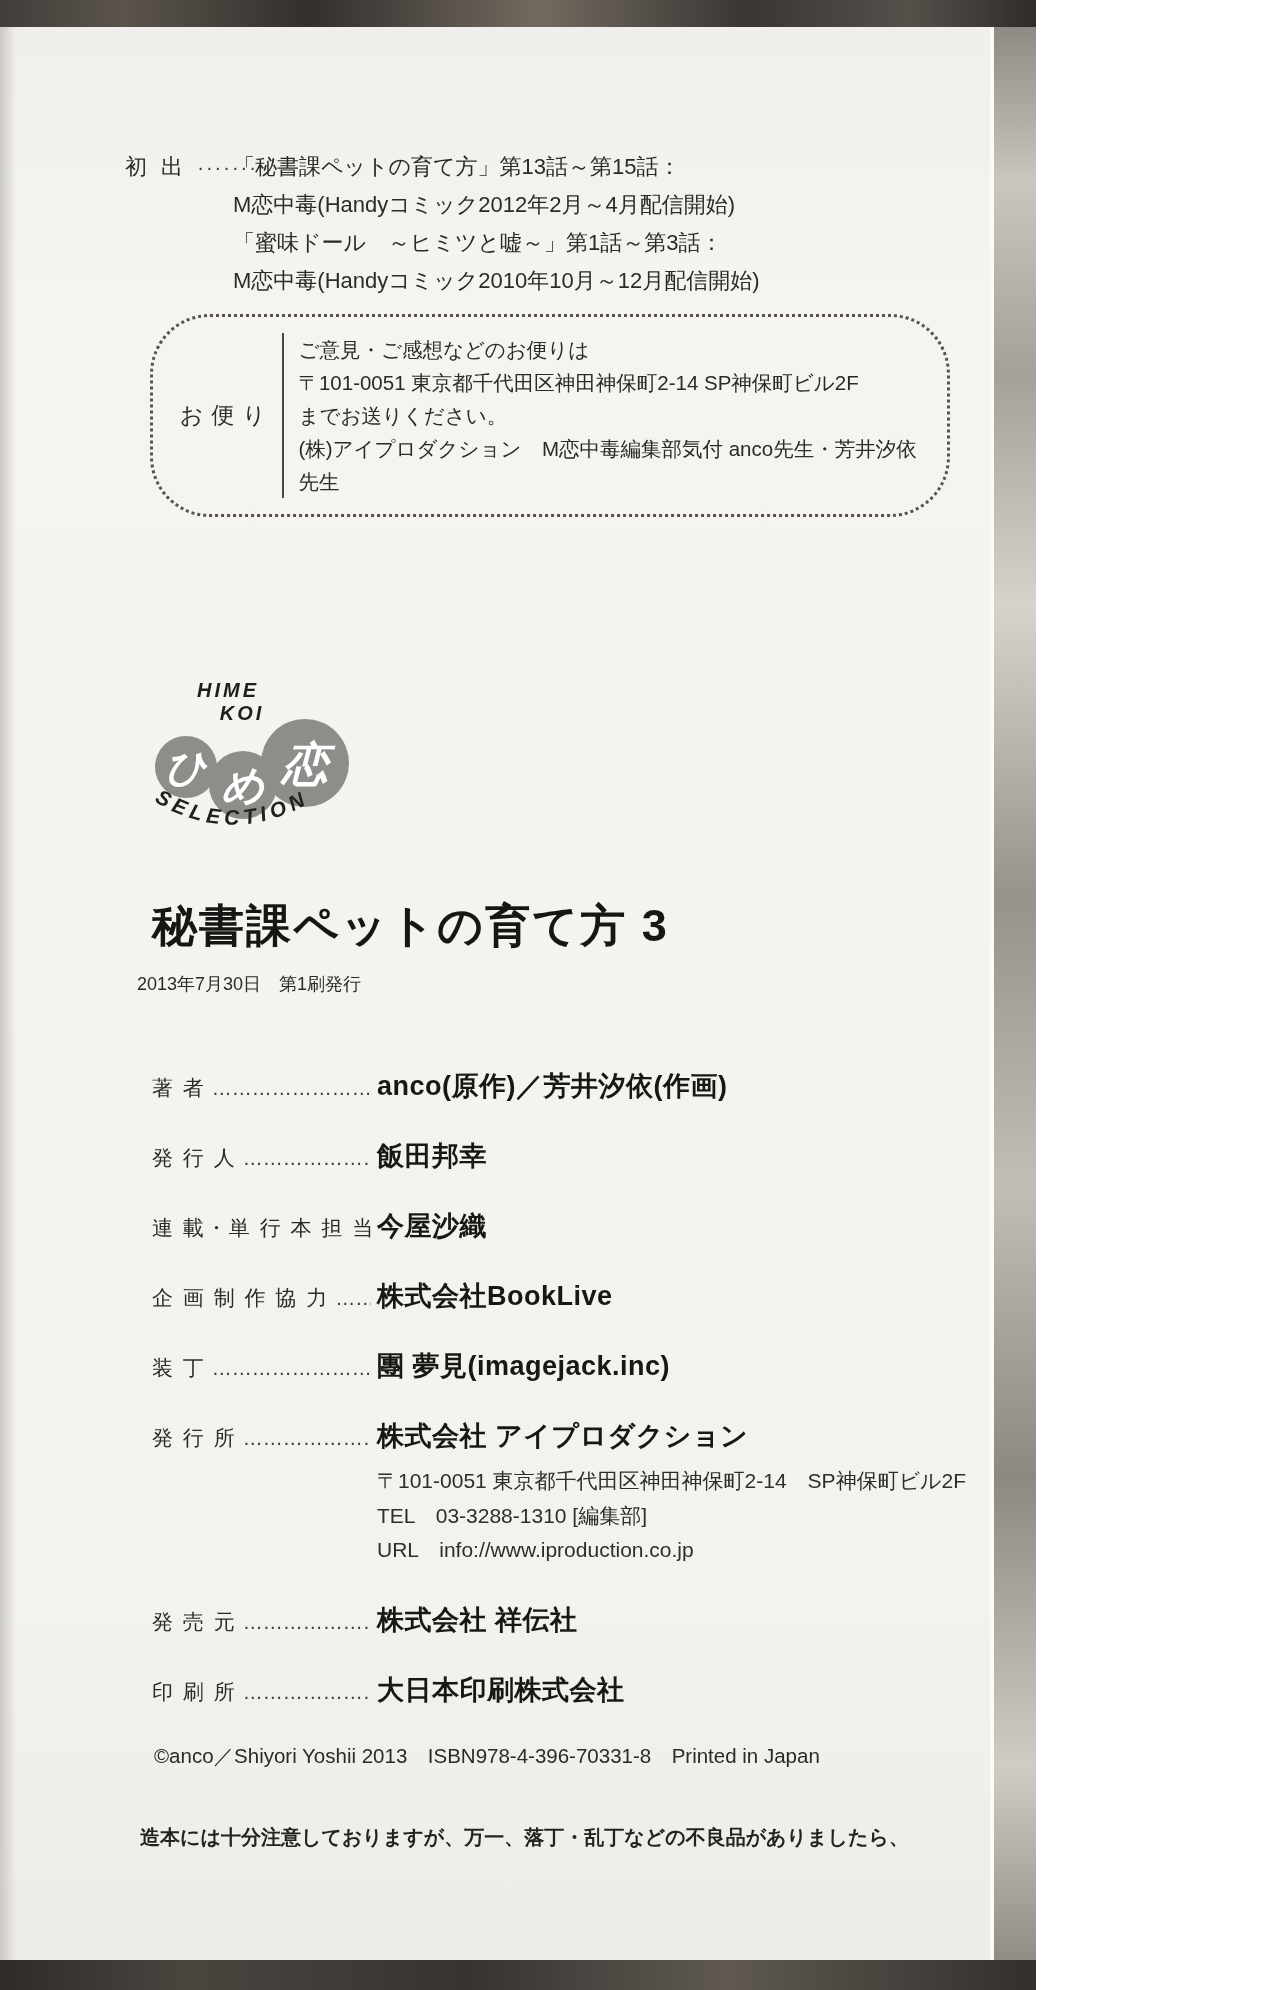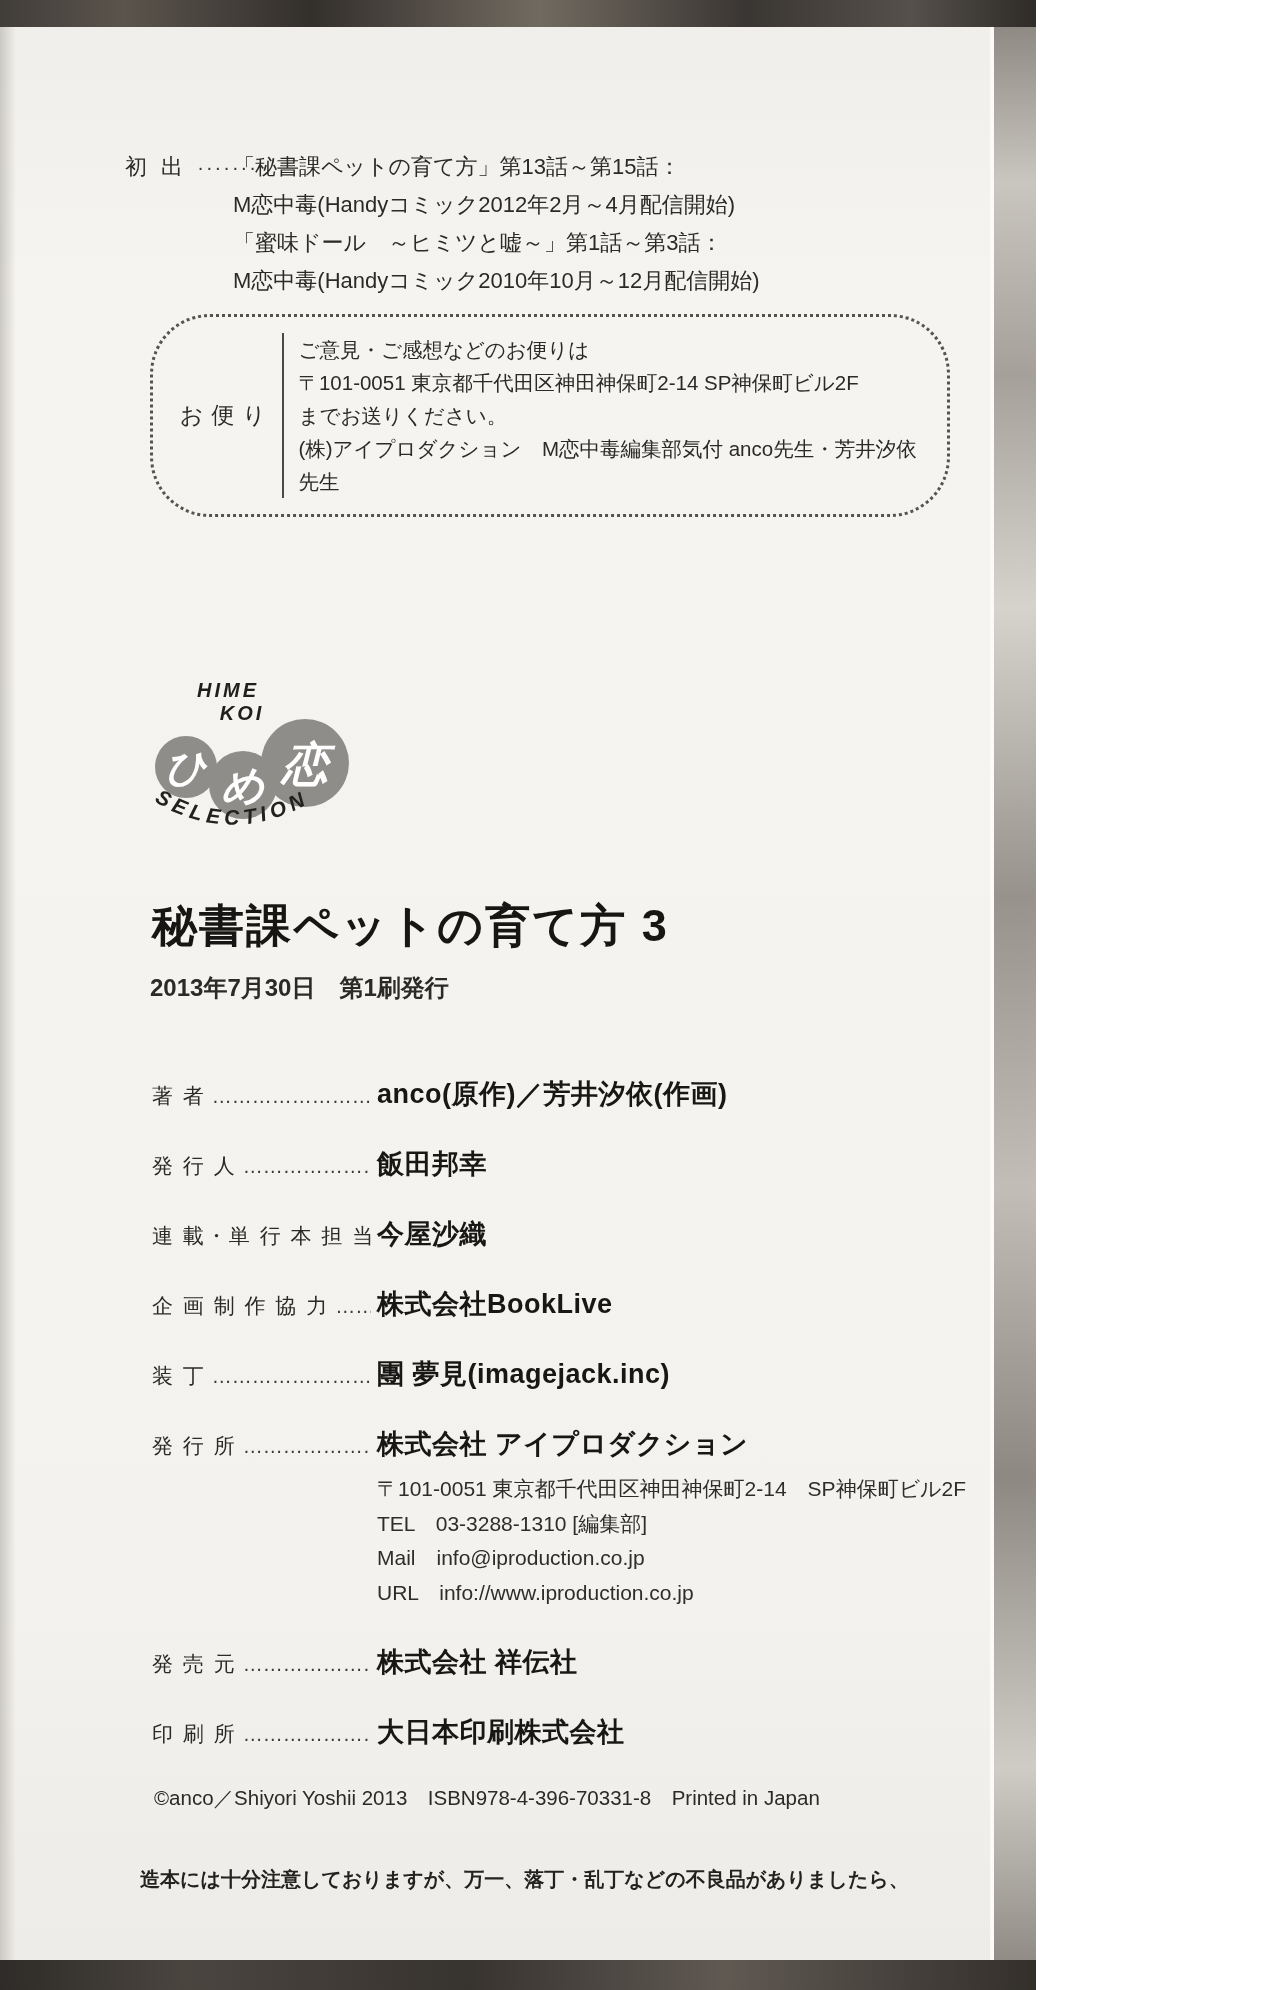--- a/index.html
+++ b/index.html
@@ -54,21 +54,21 @@
 
   
   .logo-wrap { margin:158px 0 0 25px; width:205px; height:185px;font-style:italic; }
   .lc { fill:#8f8d8a; }
   .lt-word { font-weight:900; font-size:20px; fill:#201f1d; text-anchor:middle; letter-spacing:3px; }
   .lt-kana { fill:#ffffff; text-anchor:middle; font-weight:700; }
   .lt-arc  { font-size:21px; font-weight:900; letter-spacing:5px; fill:#22211f; }
 
   
   .book-title { margin:36px 0 0 27px; font-size:45px; font-weight:900; letter-spacing:2px; color:#171614; }
-  .edition-line { margin:16px 0 0 25px; font-size:24px; color:#2b2a28;font-weight:bold; }
+  .edition-line { margin:16px 0 0 12px; font-size:18px; color:#2b2a28; }
 
   
   .credits { margin:72px 0 0 27px; }
   .credit-row { display:flex; align-items:baseline; margin-bottom:34px; }
   .credit-label-cell { width:225px; display:flex; align-items:baseline; overflow:hidden; flex:none; }
   .credit-label { font-size:21px; letter-spacing:2px; white-space:nowrap; color:#2b2a28; }
   .leader { flex:1; overflow:hidden; white-space:nowrap; font-size:20px; color:#3a3937; margin:0 6px; }
   .credit-value { font-size:27px; font-weight:700; color:#181715; white-space:nowrap; letter-spacing:0.5px; }
   .credit-subs { margin:-24px 0 34px 225px; font-size:21px; line-height:34.5px; color:#2e2d2b; }
   .credit-subs .sub-line { white-space:nowrap; }
@@ -174,21 +174,20 @@
       <div class="credit-row">
         <div class="credit-label-cell">
           <span class="credit-label">発 行 所</span>
           <span class="leader">………………………………………………</span>
         </div>
         <div class="credit-value">株式会社 アイプロダクション</div>
       </div>
       <div class="credit-subs">
         <div class="sub-line">〒101-0051 東京都千代田区神田神保町2-14　SP神保町ビル2F</div>
         <div class="sub-line">TEL　03-3288-1310 [編集部]</div>
-        <div class="sub-line">Mail　info@iproduction.co.jp</div>
         <div class="sub-line">URL　info://www.iproduction.co.jp</div>
       </div>
 
       <div class="credit-row">
         <div class="credit-label-cell">
           <span class="credit-label">発 売 元</span>
           <span class="leader">………………………………………………</span>
         </div>
         <div class="credit-value">株式会社 祥伝社</div>
       </div>

